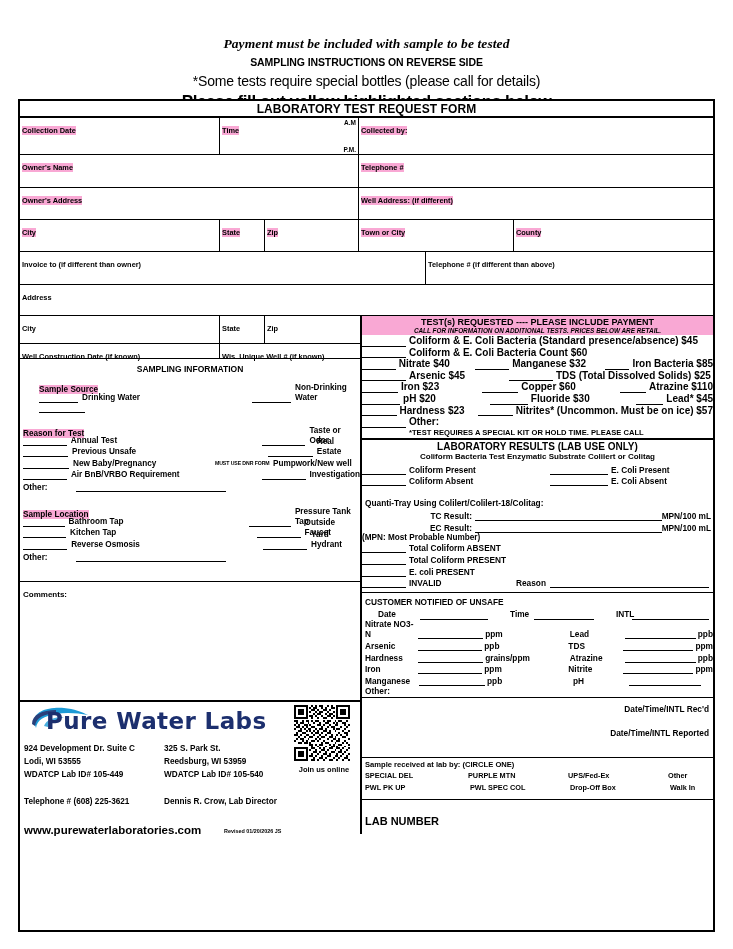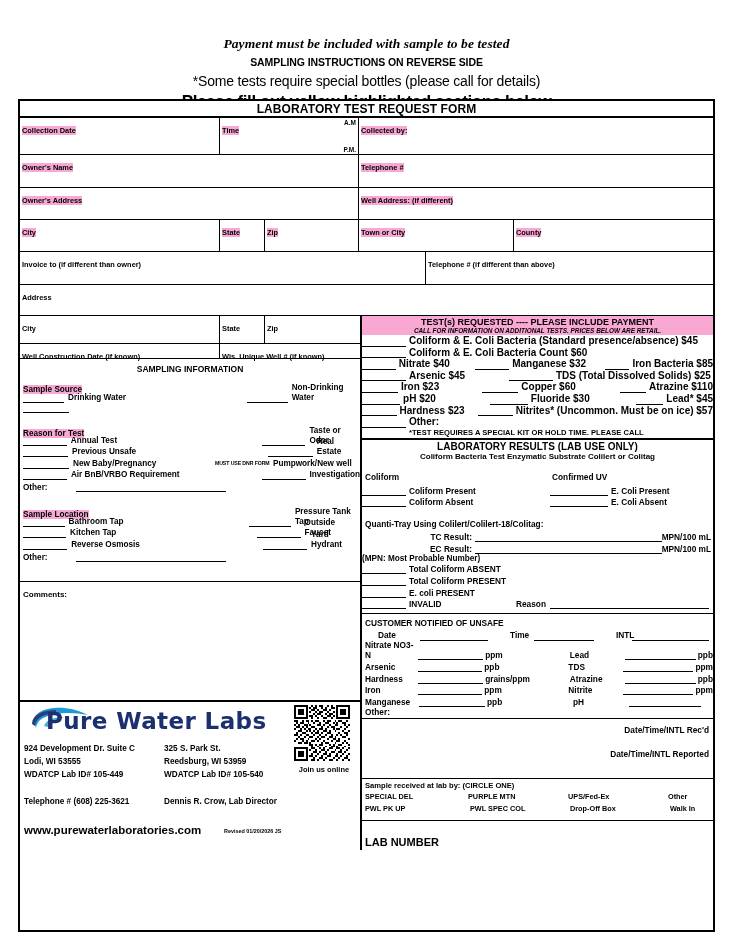--- a/index.html
+++ b/index.html
@@ -204,21 +204,21 @@
           </div>
           <div class="cell" style="flex:1;">
             <span class="lbl">Wis. Unique Well # (if known)</span>
           </div>
         </div>
 
         <div style="height:19px; padding-top:5px;">
           <div class="hdr-center">SAMPLING INFORMATION</div>
         </div>
 
-        <div style="padding-left:3px;">
+        <div style="padding-left:19px;">
           <div style="height:12px;"><span class="lbl hl" style="font-size:8.2px;">Sample Source</span></div>
           <div class="chk-row" style="height:13px;">
             <div class="chk-blank" style="width:46px;"></div>
             <span class="chk-lbl" style="width:200px;">Drinking Water</span>
             <div class="chk-blank" style="width:46px;"></div>
             <span class="chk-lbl">Non-Drinking Water</span>
           </div>
           <div style="height:13px;">
               <div style="width:46px;border-bottom:1px solid #000;height:10px;"></div>
             </div>
@@ -600,24 +600,20 @@
             <div class="tst-blank"></div>
             <span class="tst-lbl">Other:</span>
           </div>
         </div>
         <div style="font-size:7.6px; font-weight:bold; padding-left:47px; border-bottom:2px solid #000; padding-bottom:1px;">*TEST REQUIRES A SPECIAL KIT OR HOLD TIME. PLEASE CALL</div>
 
         <div style="padding-top:1px;">
           <div style="text-align:center; font-weight:bold; font-size:10px;">LABORATORY RESULTS (LAB USE ONLY)</div>
           <div style="text-align:center; font-weight:bold; font-size:8px;">Coliform Bacteria Test Enzymatic Substrate Colilert or Colitag</div>
 
-          <div style="display:flex; margin-top:11px; padding-left:3px;">
-            <span style="font-size:8.3px; font-weight:bold; width:187px;">Coliform</span>
-            <span style="font-size:8.3px; font-weight:bold;">Confirmed UV</span>
-          </div>
 
           <div class="res-line" style="height:12px; margin-top:2px;">
             <div style="width:44px; border-bottom:1px solid #000; height:10px;"></div>
             <span style="padding-left:3px; width:144px; line-height:10px;">Coliform Present</span>
             <div style="width:58px; border-bottom:1px solid #000; height:10px;"></div>
             <span style="padding-left:3px; line-height:10px;">E. Coli Present</span>
           </div>
           <div class="res-line" style="height:12px;align-items:center;">
             <div style="width:44px; border-bottom:1px solid #000; height:10px;"></div>
             <span style="padding-left:3px; width:144px; line-height:10px;">Coliform Absent</span>

